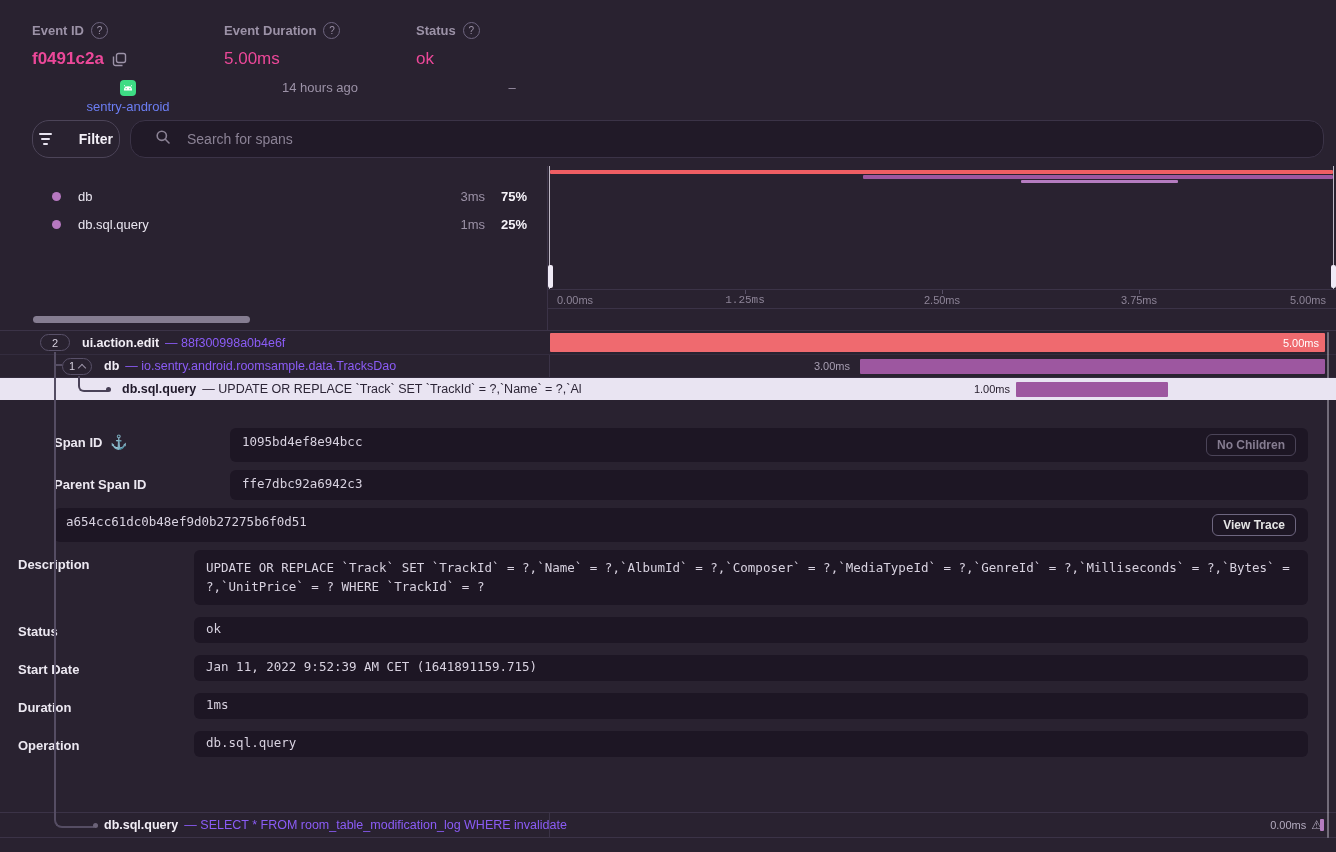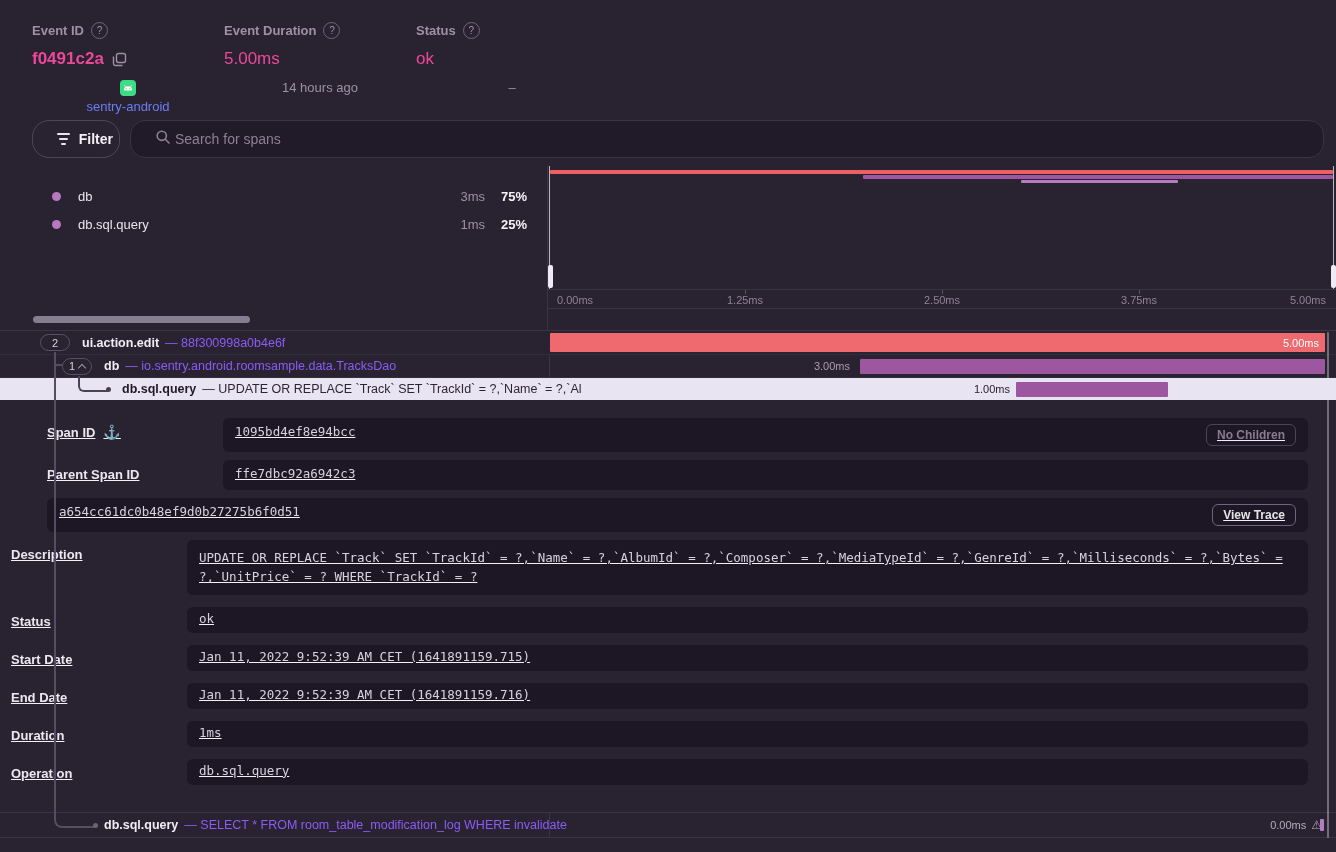--- a/index.html
+++ b/index.html
@@ -13,27 +13,27 @@
   .qmark{display:inline-flex;align-items:center;justify-content:center;width:15px;height:15px;border:1px solid #6f6680;
          border-radius:50%;font-size:10px;color:#9c92a7;font-weight:400;}
   .hdr-value{margin-top:10px;font-size:17px;font-weight:600;color:#ec4899;display:flex;align-items:center;gap:8px;}
   .hdr-value.normal{font-weight:400;}
   .hdr-sub{margin-top:11px;font-size:13px;color:#9c92a7;display:flex;align-items:center;gap:0;flex-direction:column;}
   .proj-link{color:#6c7ef4;font-size:13px;font-weight:400;text-decoration:none;}
   .copy-icon svg{display:block;}
 
   
   .toolbar{position:absolute;top:120px;left:32px;right:12px;height:38px;display:flex;gap:10px;}
-  .filter-btn{display:flex;align-items:center;justify-content:flex-end;gap:9px;width:88px;height:38px;
+  .filter-btn{display:flex;align-items:center;justify-content:space-between;gap:9px;width:88px;height:38px;
               background:transparent;border:1px solid #4c4458;border-radius:17px;color:#f3f0f7;
               font-size:14px;font-weight:700;font-family:"Liberation Sans",sans-serif;cursor:pointer;box-sizing:border-box;}
   .filter-icon{display:flex;flex-direction:column;gap:3px;align-items:center;}
   .filter-icon i{display:block;height:2px;background:#e8e4f0;border-radius:1px;}
   .filter-icon i:nth-child(1){width:13px;}.filter-icon i:nth-child(2){width:9px;}.filter-icon i:nth-child(3){width:5px;}
-  .search{flex:1;display:flex;align-items:center;gap:2px;background:#211a28;border:1px solid #3b3347;
+  .search{flex:1;display:flex;align-items:center;gap:14px;background:#211a28;border:1px solid #3b3347;
           border-radius:15px;padding:0 24px;box-sizing:border-box;}
   .search input{flex:1;background:transparent;border:none;outline:none;color:#e8e4f0;font-size:14px;
                 font-family:"Liberation Sans",sans-serif;}
   .search input::placeholder{color:#8b8295;}
 
   
   .trace-top{position:absolute;top:166px;left:0;right:0;height:164px;}
   .breakdown{position:absolute;left:0;top:0;bottom:0;width:548px;border-right:1px solid #3b3347;box-sizing:border-box;padding-top:16px;}
   .bd-row{display:flex;align-items:center;height:28px;padding:0 20px 0 52px;font-size:13px;cursor:pointer;}
   .bd-dot{width:9px;height:9px;border-radius:50%;background:#b678c0;margin-right:17px;flex:none;}
@@ -71,21 +71,21 @@
   
   .connector-a{position:absolute;left:54px;top:352px;width:38px;height:474px;border-left:2px solid #554d63;
                border-bottom:2px solid #554d63;border-bottom-left-radius:8px;pointer-events:none;}
   .connector-a-stub{position:absolute;left:56px;top:364px;width:6px;height:2px;background:#554d63;pointer-events:none;}
   .connector-b{position:absolute;left:78px;top:-2px;width:28px;height:14px;border-left:2px solid #4a4258;
                border-bottom:2px solid #4a4258;border-bottom-left-radius:6px;pointer-events:none;}
   .dot-b{position:absolute;left:106px;top:9px;width:5px;height:5px;border-radius:50%;background:#463e54;}
   .dot-a{position:absolute;left:93px;top:823px;width:5px;height:5px;border-radius:50%;background:#6b6378;}
 
   
-  .details{position:absolute;top:400px;left:1px;right:0;height:412px;padding-top:18px;box-sizing:border-box;text-decoration:underline;}
+  .details{position:absolute;top:400px;left:8px;right:0;height:412px;padding-top:28px;box-sizing:border-box;}
   .d-row{display:flex;margin:0 28px 8px 46px;}
   .d-row.g12{margin-bottom:12px;margin-left:10px;}
   .d-label{width:176px;flex:none;font-size:13px;font-weight:700;color:#ece8f1;padding-top:7px;display:flex;gap:8px;align-items:flex-start;}
   .anchor{color:#8d8497;font-size:14px;line-height:14px;cursor:pointer;}
   .d-box{flex:1;background:#1d1624;border-radius:6px;padding:6px 12px;box-sizing:border-box;min-height:30px;
          display:flex;align-items:flex-start;justify-content:space-between;gap:12px;
          font-family:"DejaVu Sans Mono",monospace;font-size:12.5px;color:#d8d2e0;}
   .d-box.short{min-height:26px;padding:4px 12px;}
   .d-box.multiline{align-items:flex-start;line-height:1.55;padding:8px 12px;}
   .d-box .val{word-break:break-word;}
@@ -201,21 +201,21 @@
         <div class="mm-edge" style="left:1px;"></div>
         <div class="mm-edge" style="right:2px;"></div>
         <div class="mm-grip" style="left:0;"></div>
         <div class="mm-grip" style="right:0;"></div>
       </div>
       <div class="axis">
         <span class="tick-mark" style="left:25%;"></span>
         <span class="tick-mark" style="left:50%;"></span>
         <span class="tick-mark" style="left:75%;"></span>
         <span class="tk" style="left:9px;">0.00ms</span>
-        <span class="tk" style="left:25%;transform:translateX(-50%);">1.25ms</span>
+        <span class="tk" style="left:25%;transform:translateX(-50%);font-family:Liberation Mono, monospace;">1.25ms</span>
         <span class="tk" style="left:50%;transform:translateX(-50%);">2.50ms</span>
         <span class="tk" style="left:75%;transform:translateX(-50%);">3.75ms</span>
         <span class="tk" style="right:10px;">5.00ms</span>
       </div>
     </div>
   </section>
 
   <section class="tree">
     <div class="t-row">
       <div class="t-left" style="padding-left:40px;">
@@ -298,28 +298,20 @@
     <div class="d-row g12">
       <div class="d-label">
           <span>Start Date</span>
         </div>
       <div class="d-box short">
         <span class="val">Jan 11, 2022 9:52:39 AM CET (1641891159.715)</span>
       </div>
     </div>
     <div class="d-row g12">
       <div class="d-label">
-          <span>End Date</span>
-        </div>
-      <div class="d-box short">
-        <span class="val">Jan 11, 2022 9:52:39 AM CET (1641891159.716)</span>
-      </div>
-    </div>
-    <div class="d-row g12">
-      <div class="d-label">
           <span>Duration</span>
         </div>
       <div class="d-box short">
         <span class="val">1ms</span>
       </div>
     </div>
     <div class="d-row g12">
       <div class="d-label">
           <span>Operation</span>
         </div>

